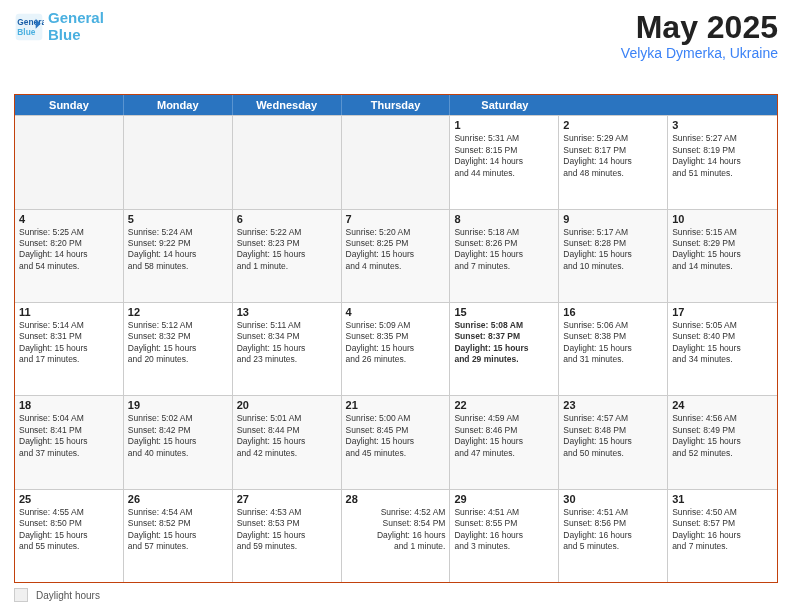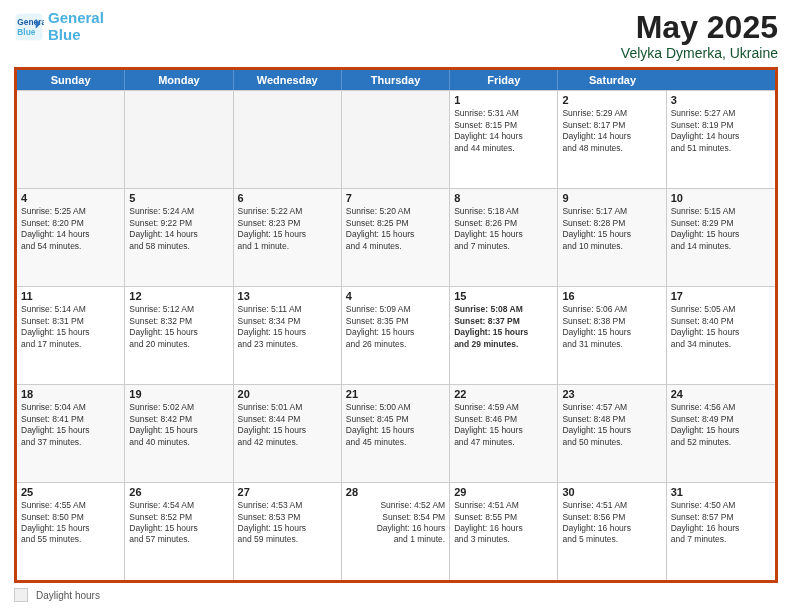--- a/index.html
+++ b/index.html
@@ -45,27 +45,28 @@
       text-align: right;
     }
     .month-title {
       font-size: 32px;
       font-weight: bold;
       color: #222;
       line-height: 1.1;
     }
     .location {
       font-size: 14px;
-      color: #14532d;
+      color: #3b82f6;
     }
     .calendar {
       flex: 1;
       display: flex;
       flex-direction: column;
-      border: 3px solid #c2410c;
+      border: 1px solid #c2410c;
+      margin-top: 27px;
     }
     .cal-header {
       display: grid;
       grid-template-columns: repeat(7, 1fr);
       background: #2a74c0;
     }
     .cal-header-cell {
       color: #fff;
       font-size: 11px;
       font-weight: bold;
@@ -148,21 +149,20 @@
       <div class="location">Velyka Dymerka, Ukraine</div>
     </div>
   </div>
 
   <div class="calendar">
     <div class="cal-header">
       <div class="cal-header-cell">Sunday</div>
       <div class="cal-header-cell">Monday</div>
       <div class="cal-header-cell">Wednesday</div>
       <div class="cal-header-cell">Thursday</div>
-      <div class="cal-header-cell">Friday</div>
       <div class="cal-header-cell">Saturday</div>
     </div>
     <div class="cal-body" id="cal-body">
     <div class="cal-row">
           <div class="cal-cell empty"></div>
           <div class="cal-cell empty"></div>
           <div class="cal-cell empty"></div>
           <div class="cal-cell empty"></div>
           <div class="cal-cell">
             <span class="day-num">1</span>

